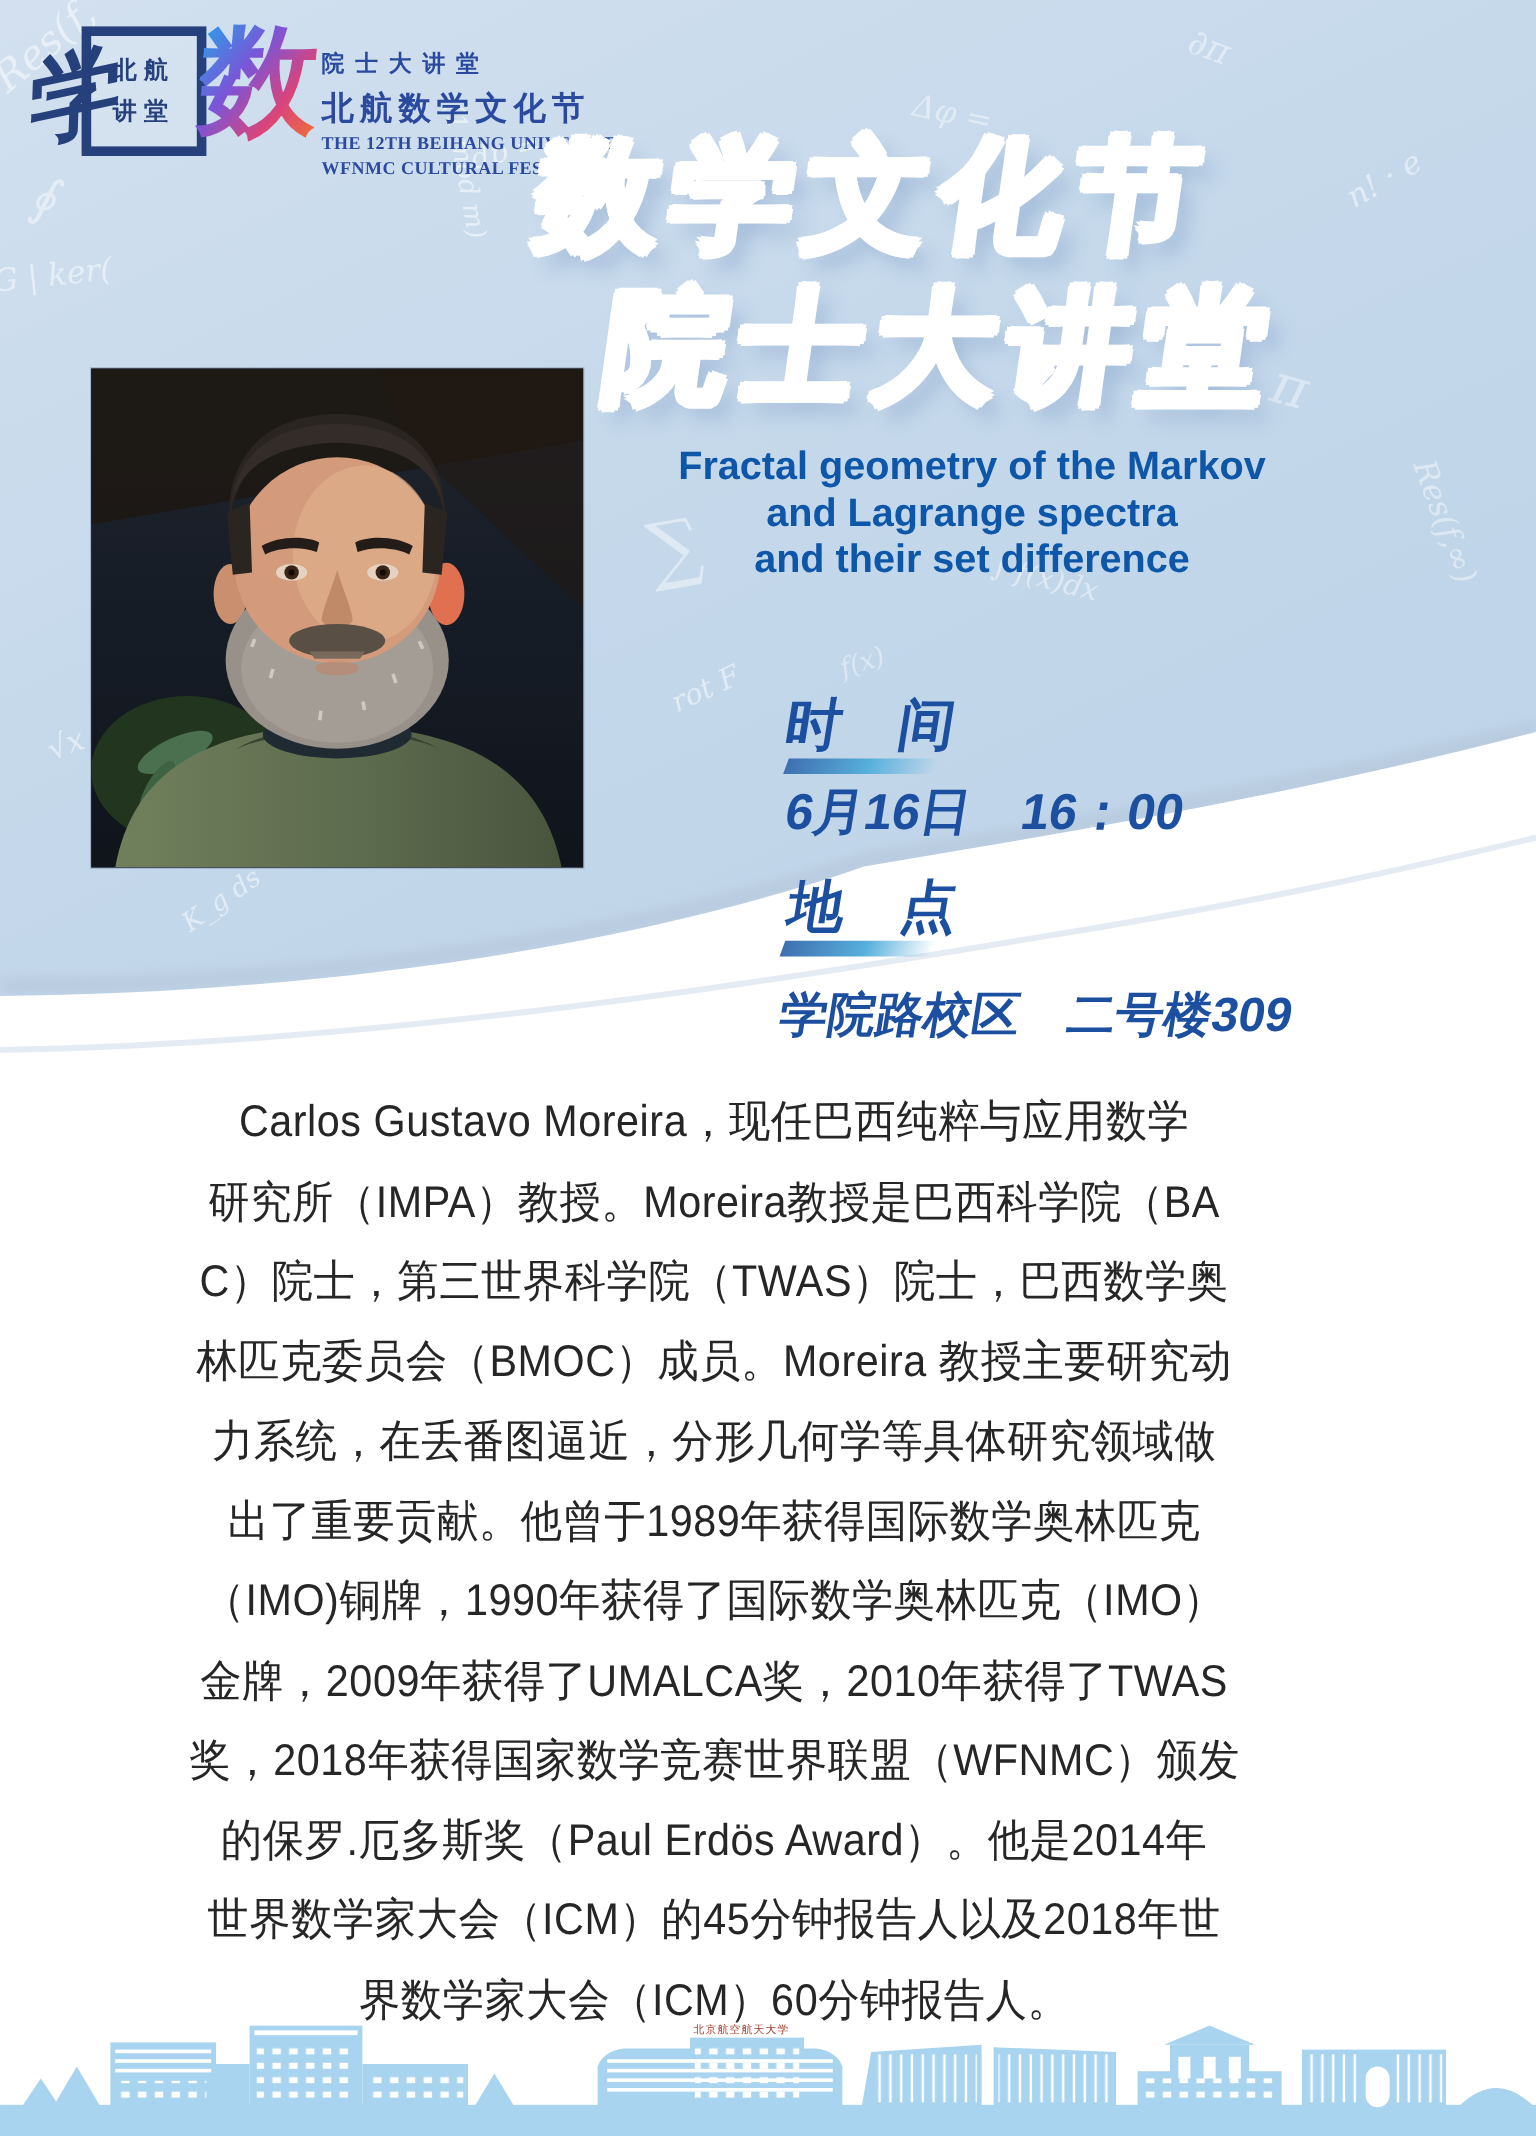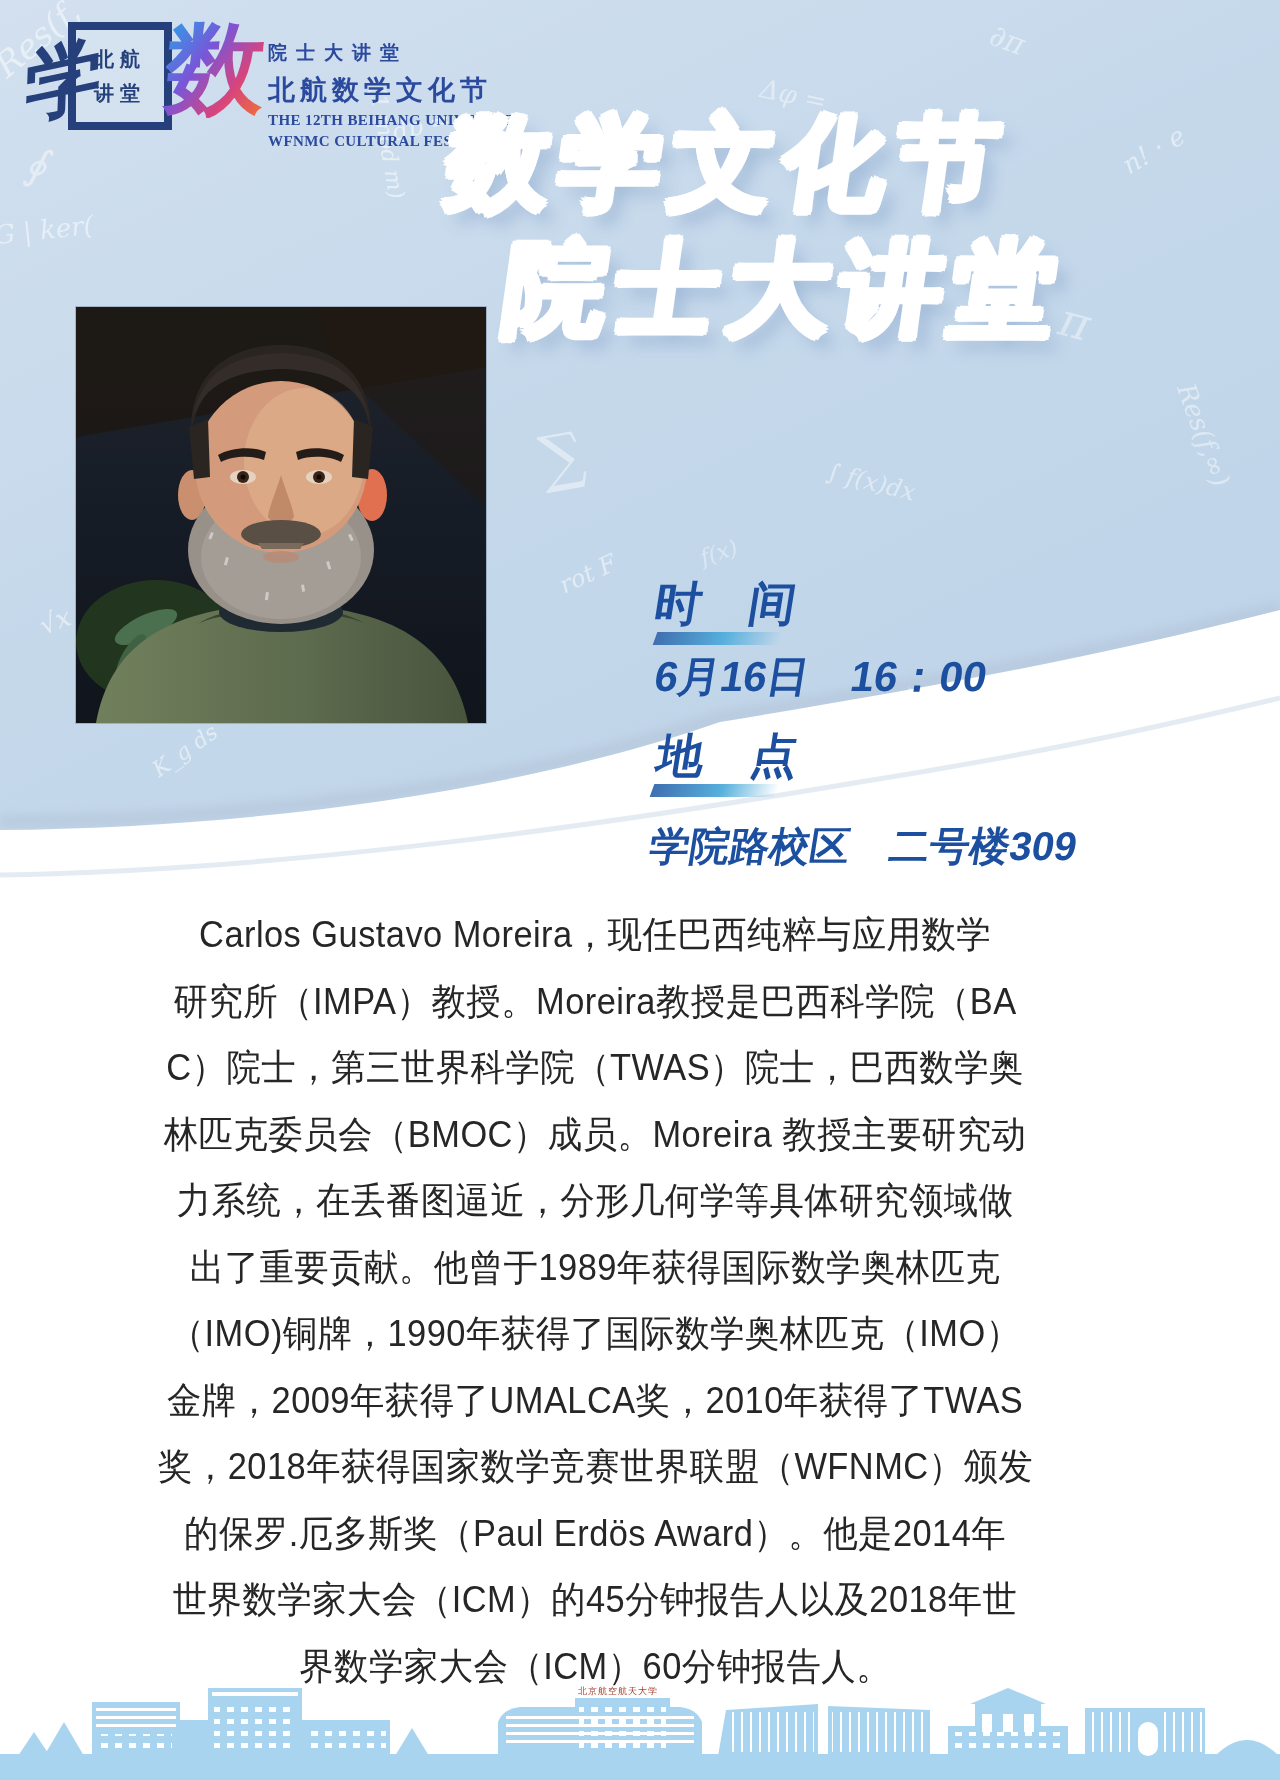--- a/index.html
+++ b/index.html
@@ -120,20 +120,25 @@
   <div class="fest-text">
     <div class="fest-no">院士大讲堂</div>
     <div class="fest-name">北航数学文化节</div>
     <div class="fest-en">THE 12TH BEIHANG UNIVERSITY</div>
     <div class="fest-en">WFNMC CULTURAL FESTIVAL</div>
   </div>
 
   <div class="title-line title-1">数学文化节</div>
   <div class="title-line title-2">院士大讲堂</div>
 
+  <div class="lecture-title">
+    <div>Fractal geometry of the Markov</div>
+    <div>and Lagrange spectra</div>
+    <div>and their set difference</div>
+  </div>
 
   <div class="sched-label time-label">时　间</div>
   <div class="grad-bar time-bar"></div>
   <div class="sched-value time-value">6月16日　16：00</div>
 
   <div class="sched-label place-label">地　点</div>
   <div class="grad-bar place-bar"></div>
   <div class="sched-value place-value">学院路校区　二号楼309</div>
 
   <div class="photo">

